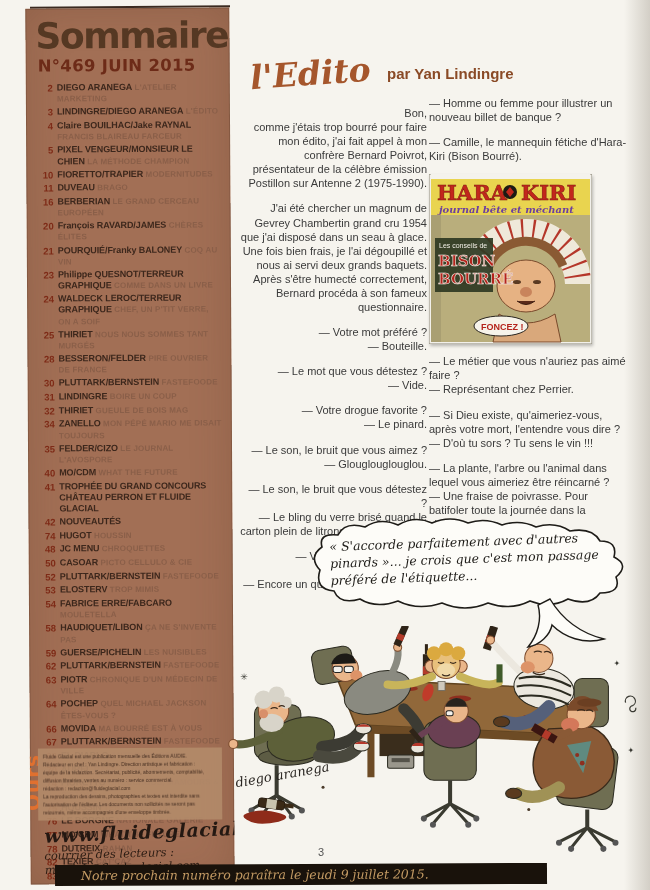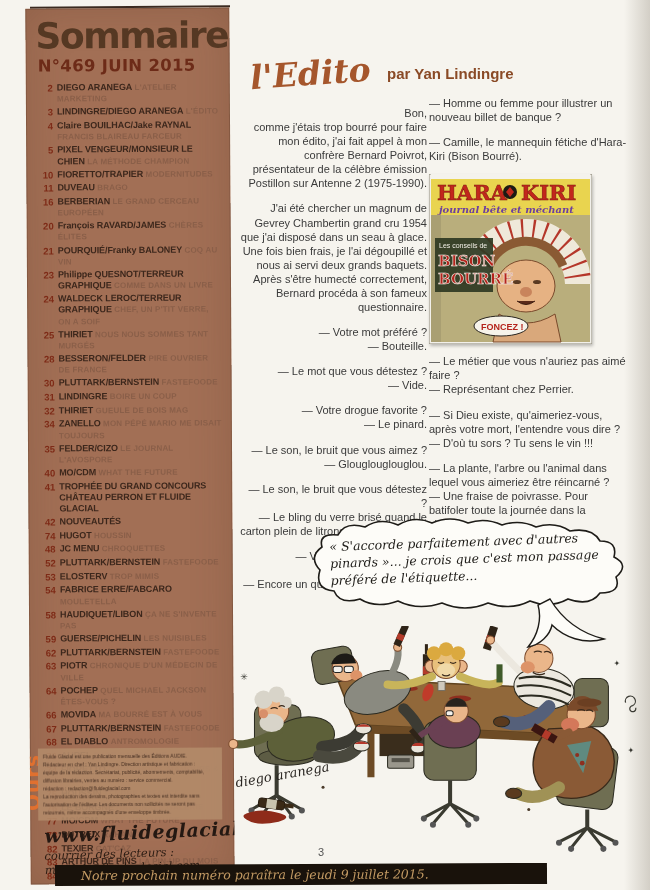--- a/index.html
+++ b/index.html
@@ -191,20 +191,24 @@
       <div class="toc-item">
         <span class="pg">74</span>
         <span class="entry"><b>HUGOT</b> <span class="ttl">HOUSSIN</span></span>
       </div>
 
       <div class="toc-item">
         <span class="pg">48</span>
         <span class="entry"><b>JC MENU</b> <span class="ttl">CHROQUETTES</span></span>
       </div>
 
+      <div class="toc-item">
+        <span class="pg">50</span>
+        <span class="entry"><b>CASOAR</b> <span class="ttl">PICTO CELLULO &amp; CIE</span></span>
+      </div>
 
       <div class="toc-item">
         <span class="pg">52</span>
         <span class="entry"><b>PLUTTARK/BERNSTEIN</b> <span class="ttl">FASTEFOODE</span></span>
       </div>
 
       <div class="toc-item">
         <span class="pg">53</span>
         <span class="entry"><b>ELOSTERV</b> <span class="ttl">TROP MIMIS</span></span>
       </div>

